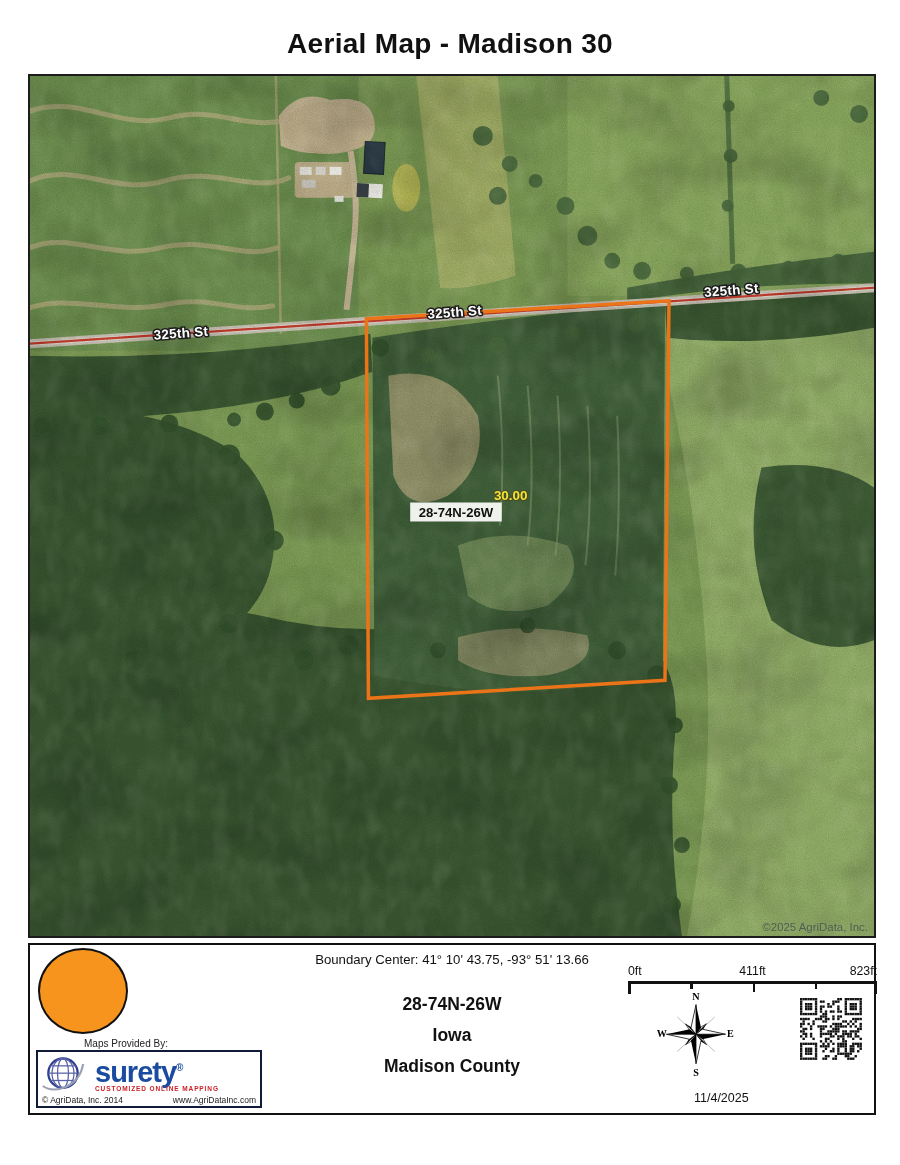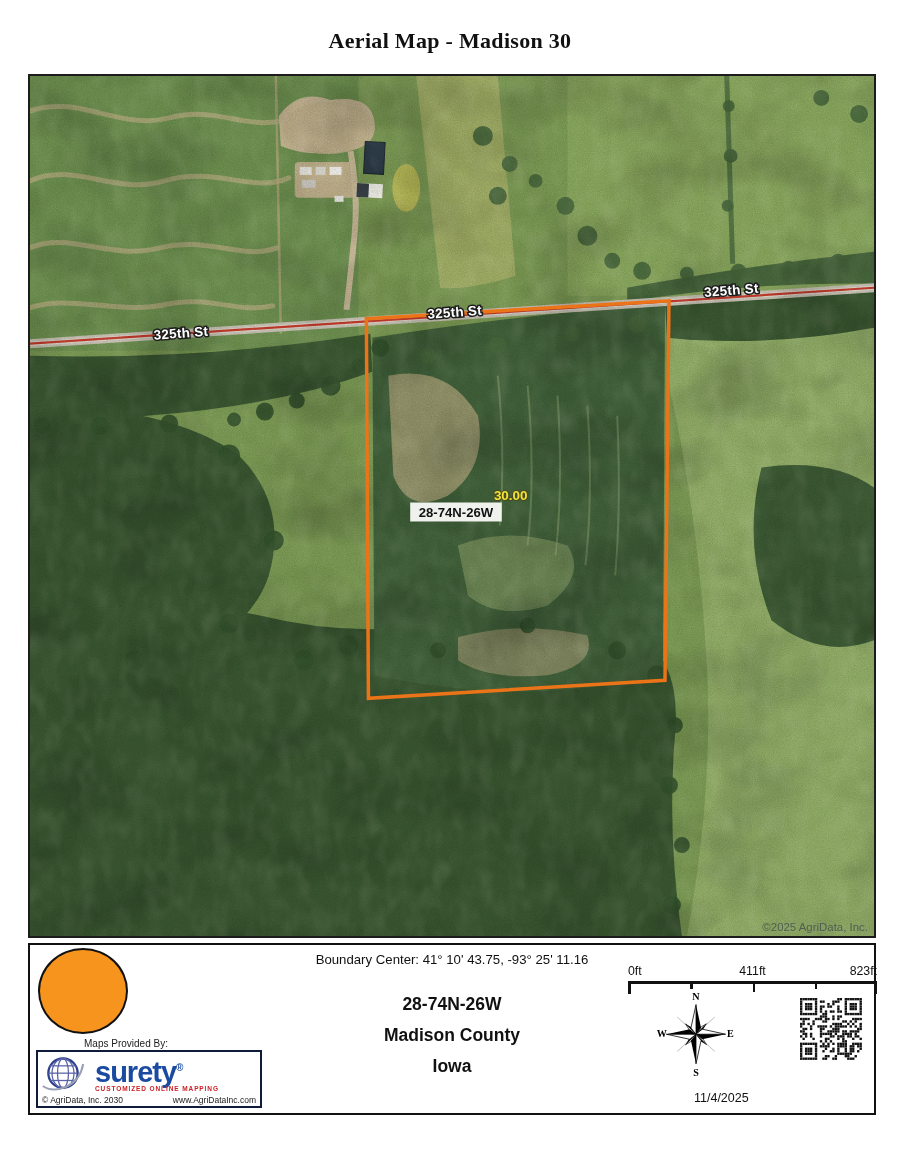--- a/index.html
+++ b/index.html
@@ -1,19 +1,19 @@
 <!DOCTYPE html>
 <html><head>
 <meta charset="utf-8">
 <style>
   html,body{margin:0;padding:0;background:#ffffff;}
   .page{position:relative;width:900px;height:1165px;background:#ffffff;
         font-family:"Liberation Sans", sans-serif;color:#111;overflow:hidden;}
   .page-title{position:absolute;top:28px;left:0;width:900px;text-align:center;
-        font-size:22px;font-weight:bold;letter-spacing:.3px;font-family:Liberation Serif, serif;}
+        font-size:28px;font-weight:bold;letter-spacing:.3px;}
   .map-frame{position:absolute;left:28px;top:74px;width:848px;height:864px;
         border:2px solid #1c1c1c;box-sizing:border-box;background:#6f9150;}
   .map-frame svg{display:block;width:844px;height:860px;}
   .footer-frame{position:absolute;left:28px;top:943px;width:848px;height:172px;
         border:2px solid #111;box-sizing:border-box;background:#fff;}
   .legend-circle{position:absolute;left:8px;top:3px;width:90px;height:86px;
         border-radius:50%;background:#F7941E;border:2.5px solid #111;box-sizing:border-box;}
   .maps-provided{position:absolute;left:10px;top:93px;font-size:10px;color:#222;padding-left:44px;}
   .logo-box{position:absolute;left:6px;top:105px;width:226px;height:58px;
         border:2px solid #101b3a;box-sizing:border-box;background:#fff;padding:1px 3px;}
@@ -219,31 +219,31 @@
           <line x1="8" y1="22" x2="40" y2="22" stroke="#5b63a8" stroke-width="1.4"></line>
           <line x1="10" y1="30" x2="38" y2="30" stroke="#5b63a8" stroke-width="1.4"></line>
           <path d="M2,36 C16,46 42,36 46,12" fill="none" stroke="#9aa0b5" stroke-width="2.2"></path>
         </svg>
         <div class="wordmark-col">
           <div class="wordmark"><span>surety</span><sup>®</sup></div>
           <div class="tagline">CUSTOMIZED ONLINE MAPPING</div>
         </div>
       </div>
       <div class="logo-bottom-row">
-        <span>© AgriData, Inc. 2030</span>
+        <span>© AgriData, Inc. 2014</span>
         <span>www.AgriDataInc.com</span>
       </div>
     </div>
 
-    <div class="boundary-center">Boundary Center: 41° 10' 43.75,  -93° 25' 11.16</div>
+    <div class="boundary-center">Boundary Center: 41° 10' 43.75,  -93° 51' 13.66</div>
 
     <div class="parcel-block">
       <div>28-74N-26W</div>
+      <div>Iowa</div>
       <div>Madison County</div>
-      <div>Iowa</div>
     </div>
 
     <div class="scale">
       <div class="scale-labels">
         <span class="s0">0ft</span>
         <span class="s1">411ft</span>
         <span class="s2">823ft</span>
       </div>
       <div class="scale-bar">
         <i class="t0"></i>

